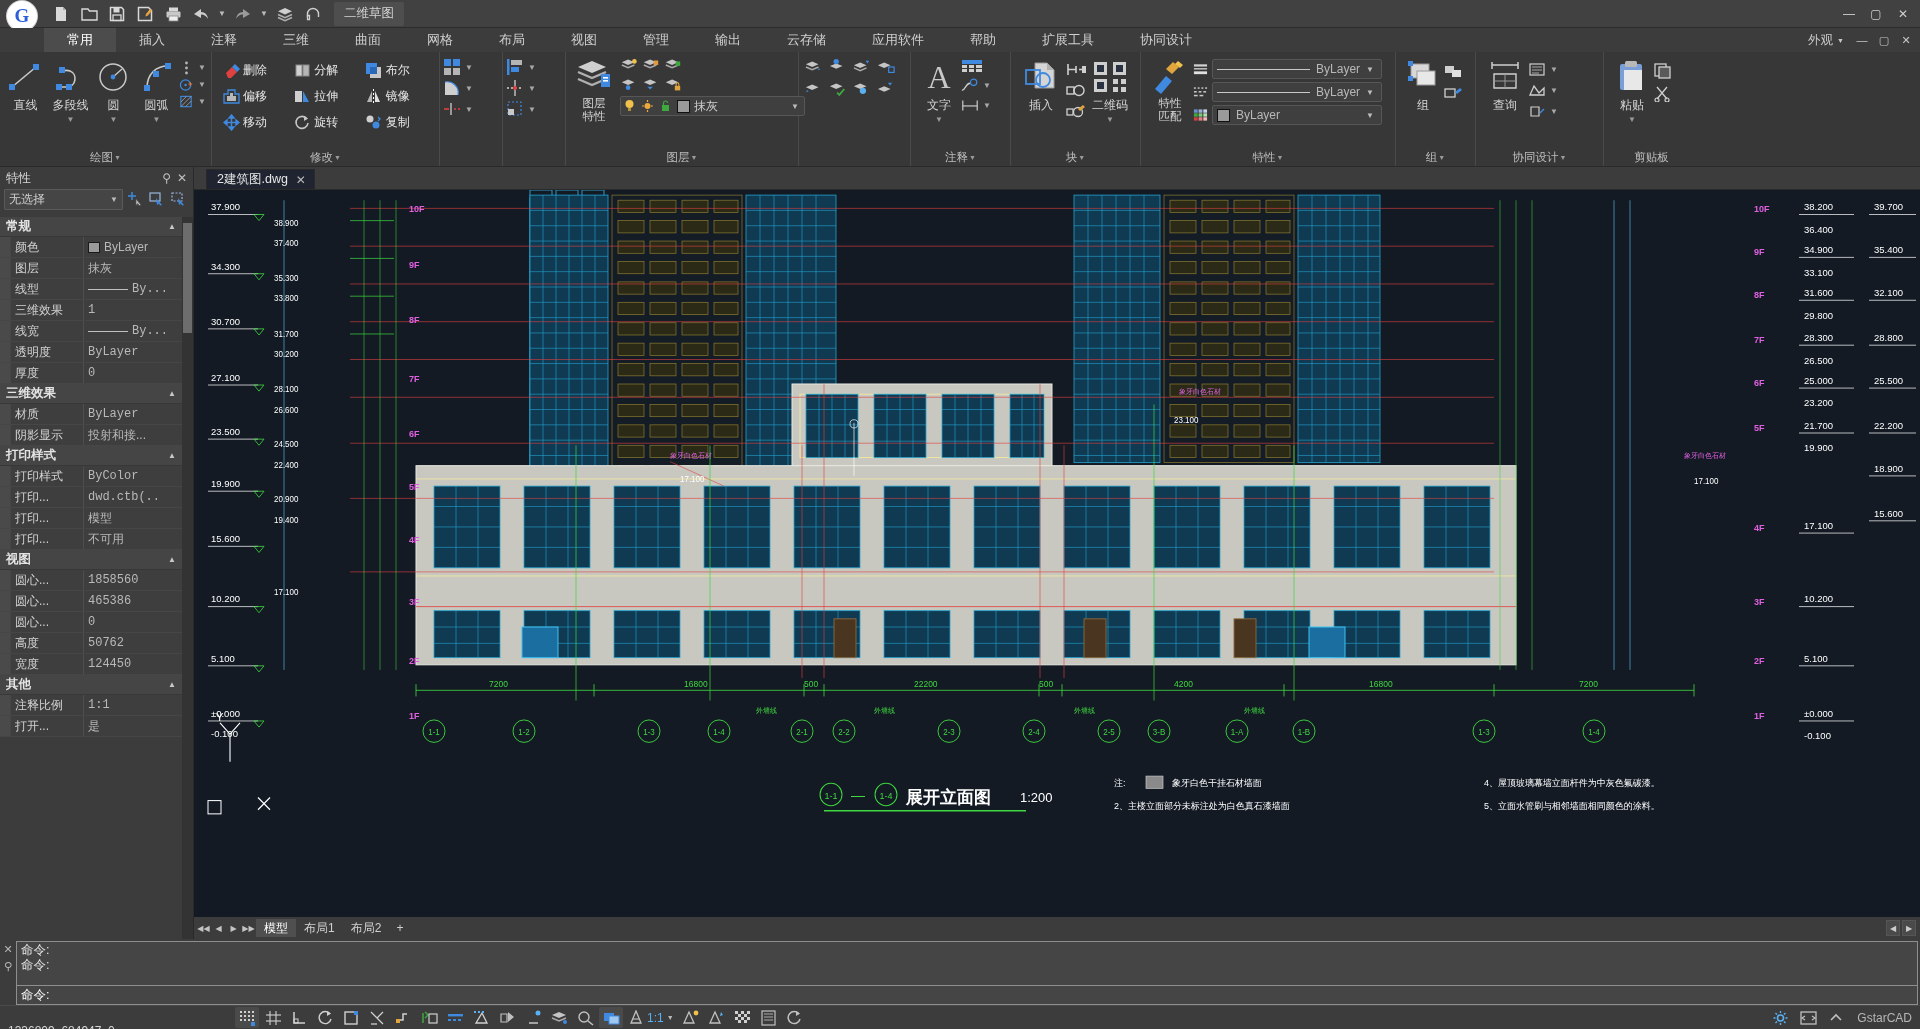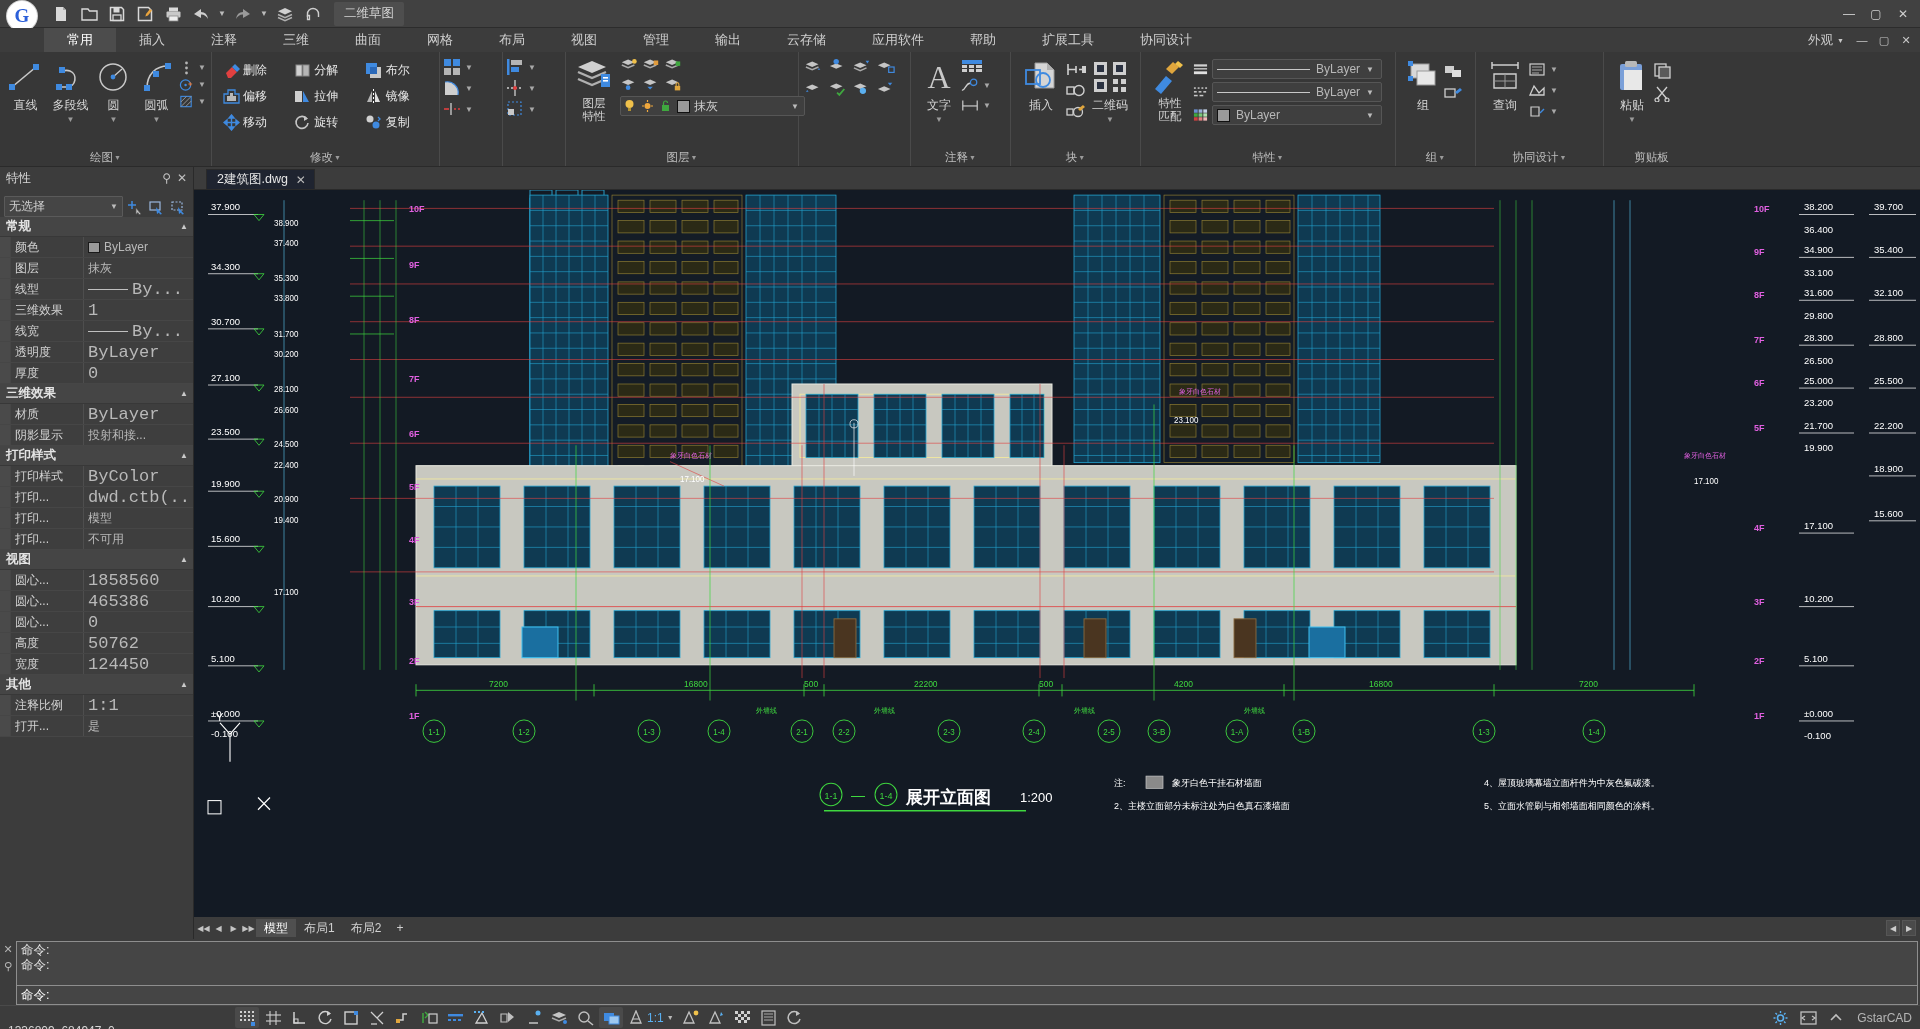--- a/index.html
+++ b/index.html
@@ -118,21 +118,21 @@
   .props {
     width: 194px; background: #3c3c3c; display: flex; flex-direction: column;
     border-right: 1px solid #2a2a2a; flex: none;
   }
   .props-header {
     height: 22px; display: flex; align-items: center; padding: 0 6px;
     font-size: 12.5px; color: #d7d7d7; background: #3c3c3c;
   }
   .props-header .hx { margin-left: auto; display:flex; gap: 6px; color:#c0c0c0; font-size:12px; }
   .props-toolbar {
-    height: 28px; display: flex; align-items: flex-end; gap: 3px; padding: 0 4px;
+    height: 28px; display: flex; align-items: flex-start; gap: 3px; padding: 0 4px;
   }
   .sel-combo {
     flex: 1; height: 21px; background: #454545; border:1px solid #5a5a5a;
     display:flex; align-items:center; padding: 0 4px; font-size:12px; color:#cfcfcf;
     border-radius: 1px;
   }
   .sel-combo .cc { margin-left:auto; font-size:8px; color:#bbb; }
   .pt-btn { width: 19px; height: 19px; display:flex;align-items:center;justify-content:center; }
 
   .props-scroll { flex: 1; overflow: hidden; position: relative; display:flex; }
@@ -149,21 +149,21 @@
   }
   .prow .gutter { width: 11px; background: #4a4a4a; border-right:1px solid #464646; }
   .prow .pk {
     width: 73px; padding: 0 2px 0 4px; color: #d2d2d2; display:flex;align-items:center;
     background:#3e3e3e; border-right:1px solid #4e4e4e; overflow:hidden; white-space:nowrap;
   }
   .prow .pv {
     flex: 1; padding: 0 4px; color: #b9b9b9; display:flex;align-items:center; gap:4px;
     background:#3e3e3e; overflow:hidden; white-space:nowrap;
   }
-  .prow .pv.mono { font-family: "Liberation Mono", "DejaVu Sans Mono", monospace; font-size:17px;align-items:center; }
+  .prow .pv.mono { font-family: "Liberation Mono", "DejaVu Sans Mono", monospace; font-size:12px;align-items:center; }
   .vswatch { width: 12px; height:11px; background:#9a9a9a; border:1px solid #1a1a1a; flex:none;}
   .vline { width: 40px; height: 1px; background: #c0c0c0; flex:none; }
   .props-sb { width: 11px; background: #333; position: relative; }
   .props-sb .thumb { position:absolute; left:1px; right:1px; top: 6px; height: 110px; background:#6d6d6d; }
 
   
   .canvas-wrap { flex: 1; display: flex; flex-direction: column; min-width: 0; background:#3c3c3c; }
   .doctabs { height: 22px; background:#3c3c3c; display:flex; align-items:flex-end; padding-left: 12px; }
   .doctab {
     background:#1f2430; color:#e6e6e6; font-size:12.5px; height:20px;

